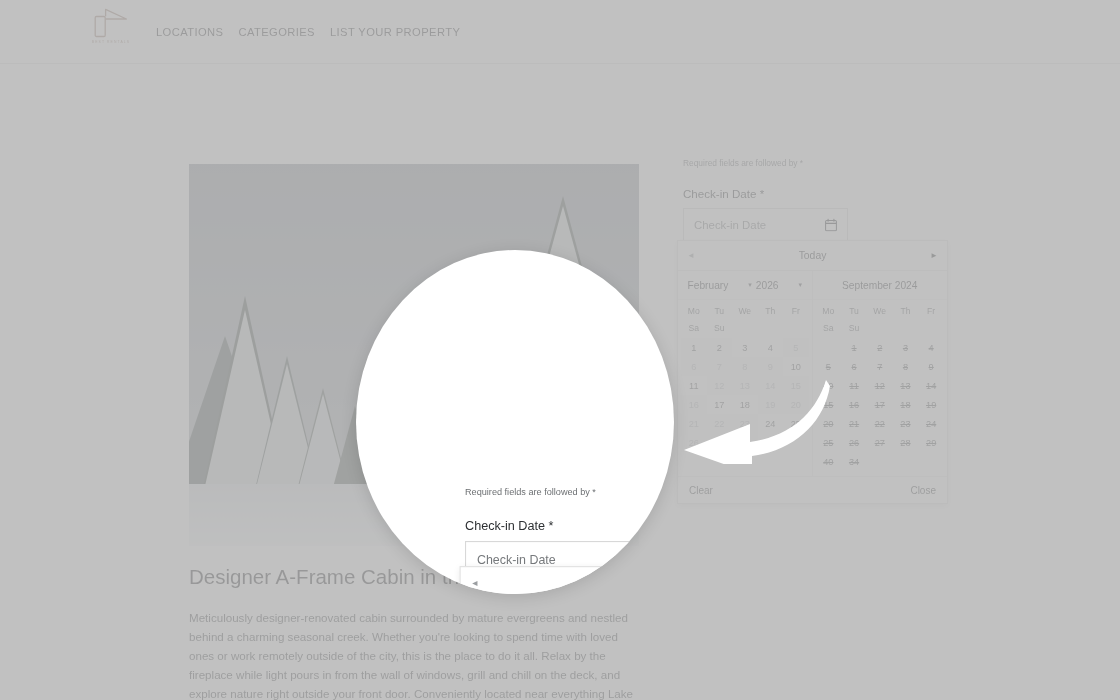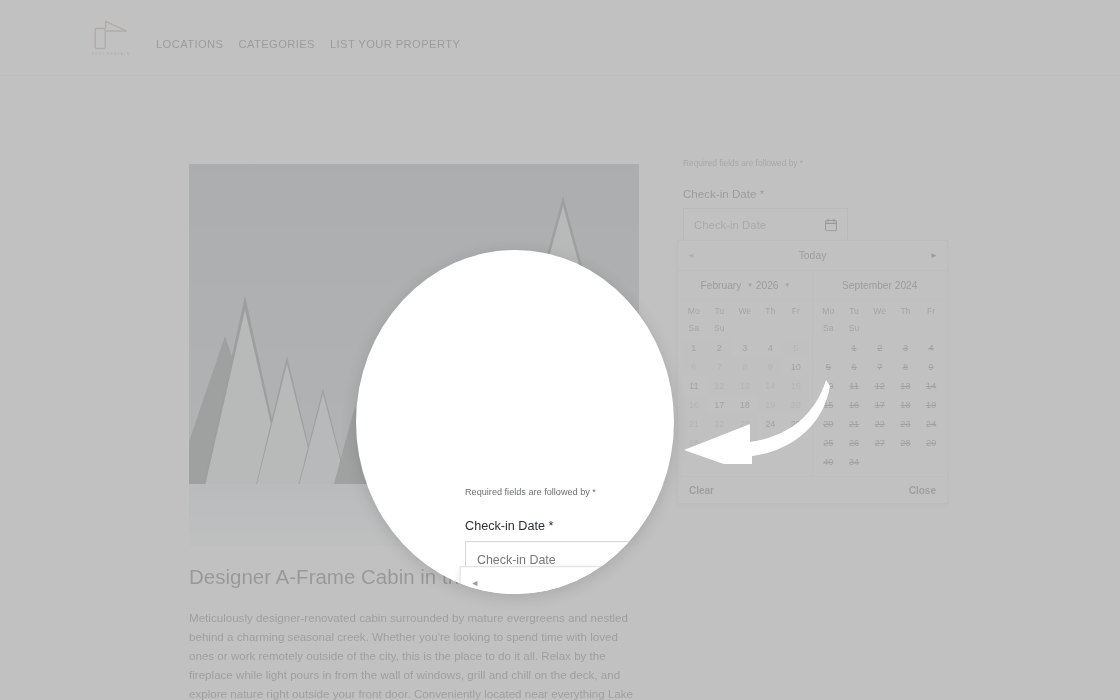--- a/index.html
+++ b/index.html
@@ -22,21 +22,21 @@
   #dim-veil {
     position: absolute; inset: 0;
     background: #b3b3b3;
     opacity: .82;
     pointer-events: none;
     z-index: 40;
   }
 
   
   #site-header {
-    position: absolute; top: 12px; left: 0;
+    position: absolute; top: 0; left: 0;
     width: 1120px; height: 64px;
     background: #ffffff;
     border-bottom: 1px solid #e2e2e2;
     display: flex; align-items: center;
     z-index: 5;
   }
   #brand-logo {
     margin-left: 88px;
     width: 46px; height: 48px;
     position: relative;
@@ -205,21 +205,21 @@
   }
   .dp-month:last-child { border-right: none; }
   .dp-mhead {
     height: 29px;
     display: flex; align-items: center; justify-content: center;
     gap: 4px;
     font-size: 10.2px; color: #2c2f33;
     border-bottom: 1px solid #f0f0f0;
   }
   .dp-sel {
-    display: inline-flex; align-items: center; gap: 7px;
+    display: inline-flex; align-items: center; gap: 20px;
     cursor: pointer;
   }
   .dp-sel .chev { font-size: 7px; color: #4a4d50; }
   .dp-grid {
     display: grid;
     grid-template-columns: repeat(5, 1fr);
     padding: 2px 3px 5px 3px;
   }
   .dow {
     height: 17px;
@@ -239,21 +239,21 @@
   .day.struck { text-decoration: line-through; color: #4f5255; }
   .day.today {
     color: #15181b; font-weight: 700;
     text-decoration: line-through;
   }
   .dp-foot {
     height: 27px;
     border-top: 1px solid #ececec;
     display: flex; align-items: center; justify-content: space-between;
     padding: 0 11px;
-    font-size: 10px; color: #3c3f42; font-weight: bold;
+    font-size: 10px; color: #3c3f42;
   }
   .dp-foot span { cursor: pointer; }
 
   
   #datepicker-main {
     position: absolute; left: 677px; top: 240px;
     z-index: 7;
   }
 
   

